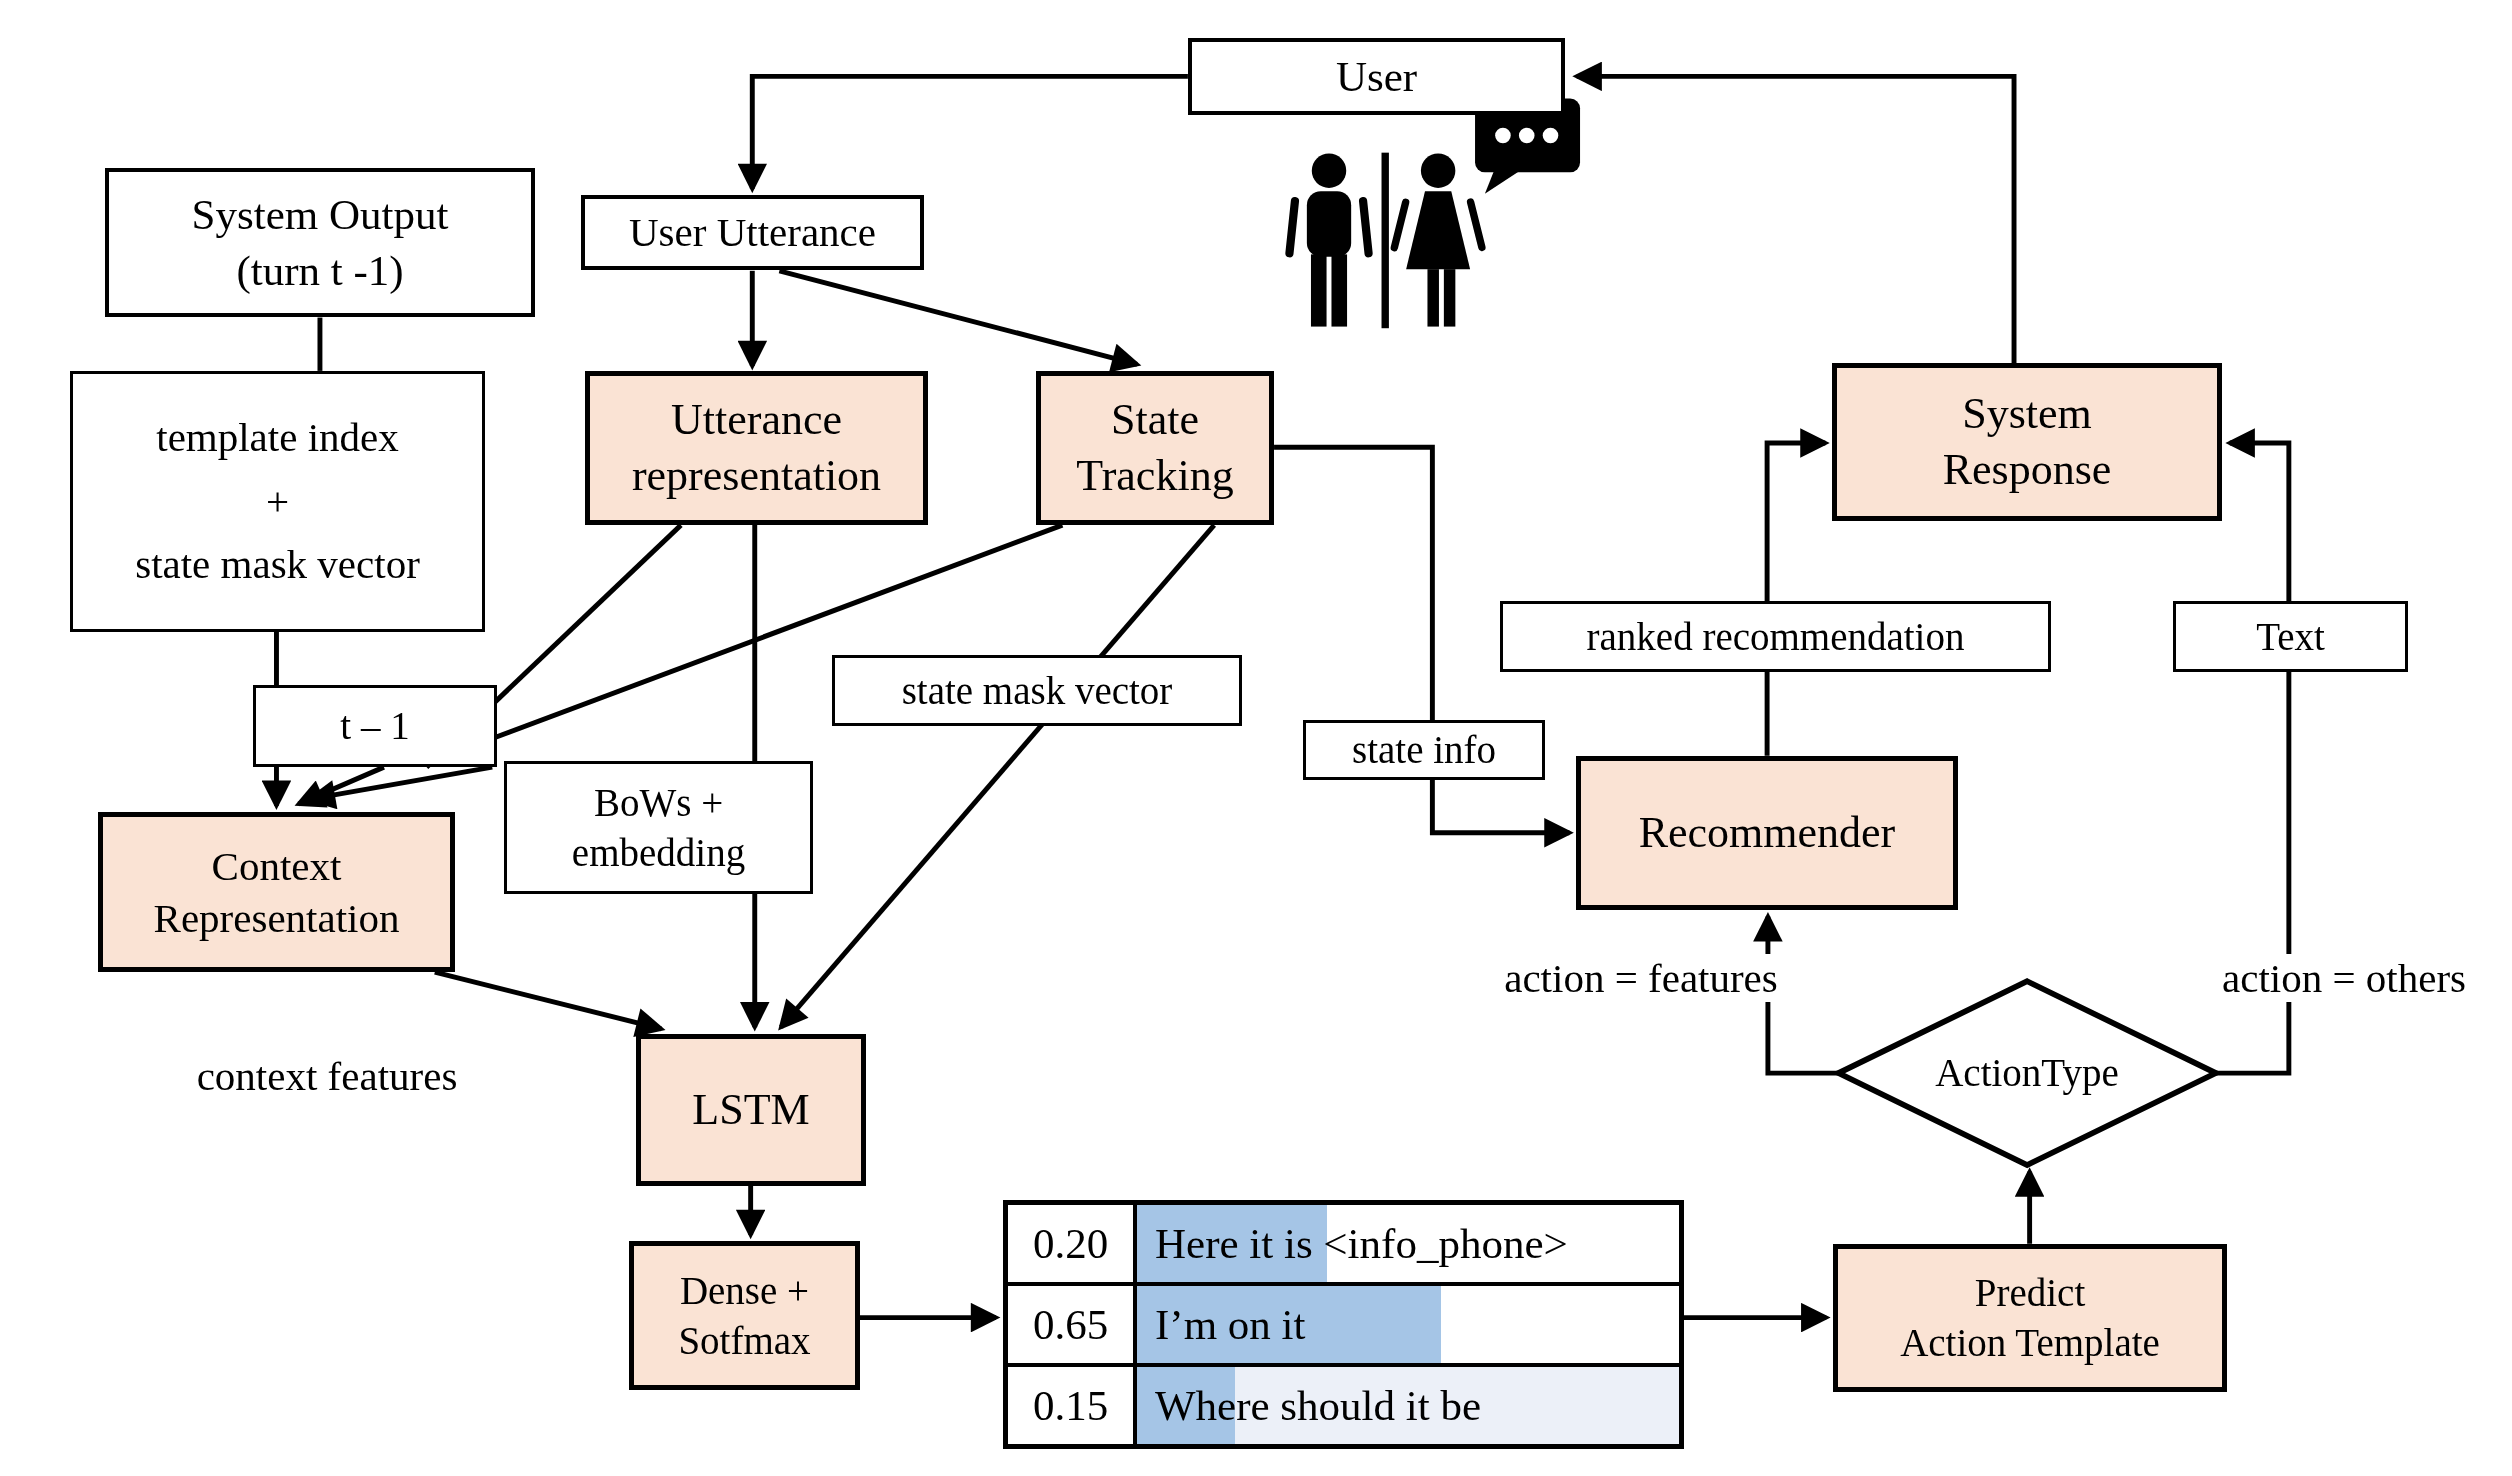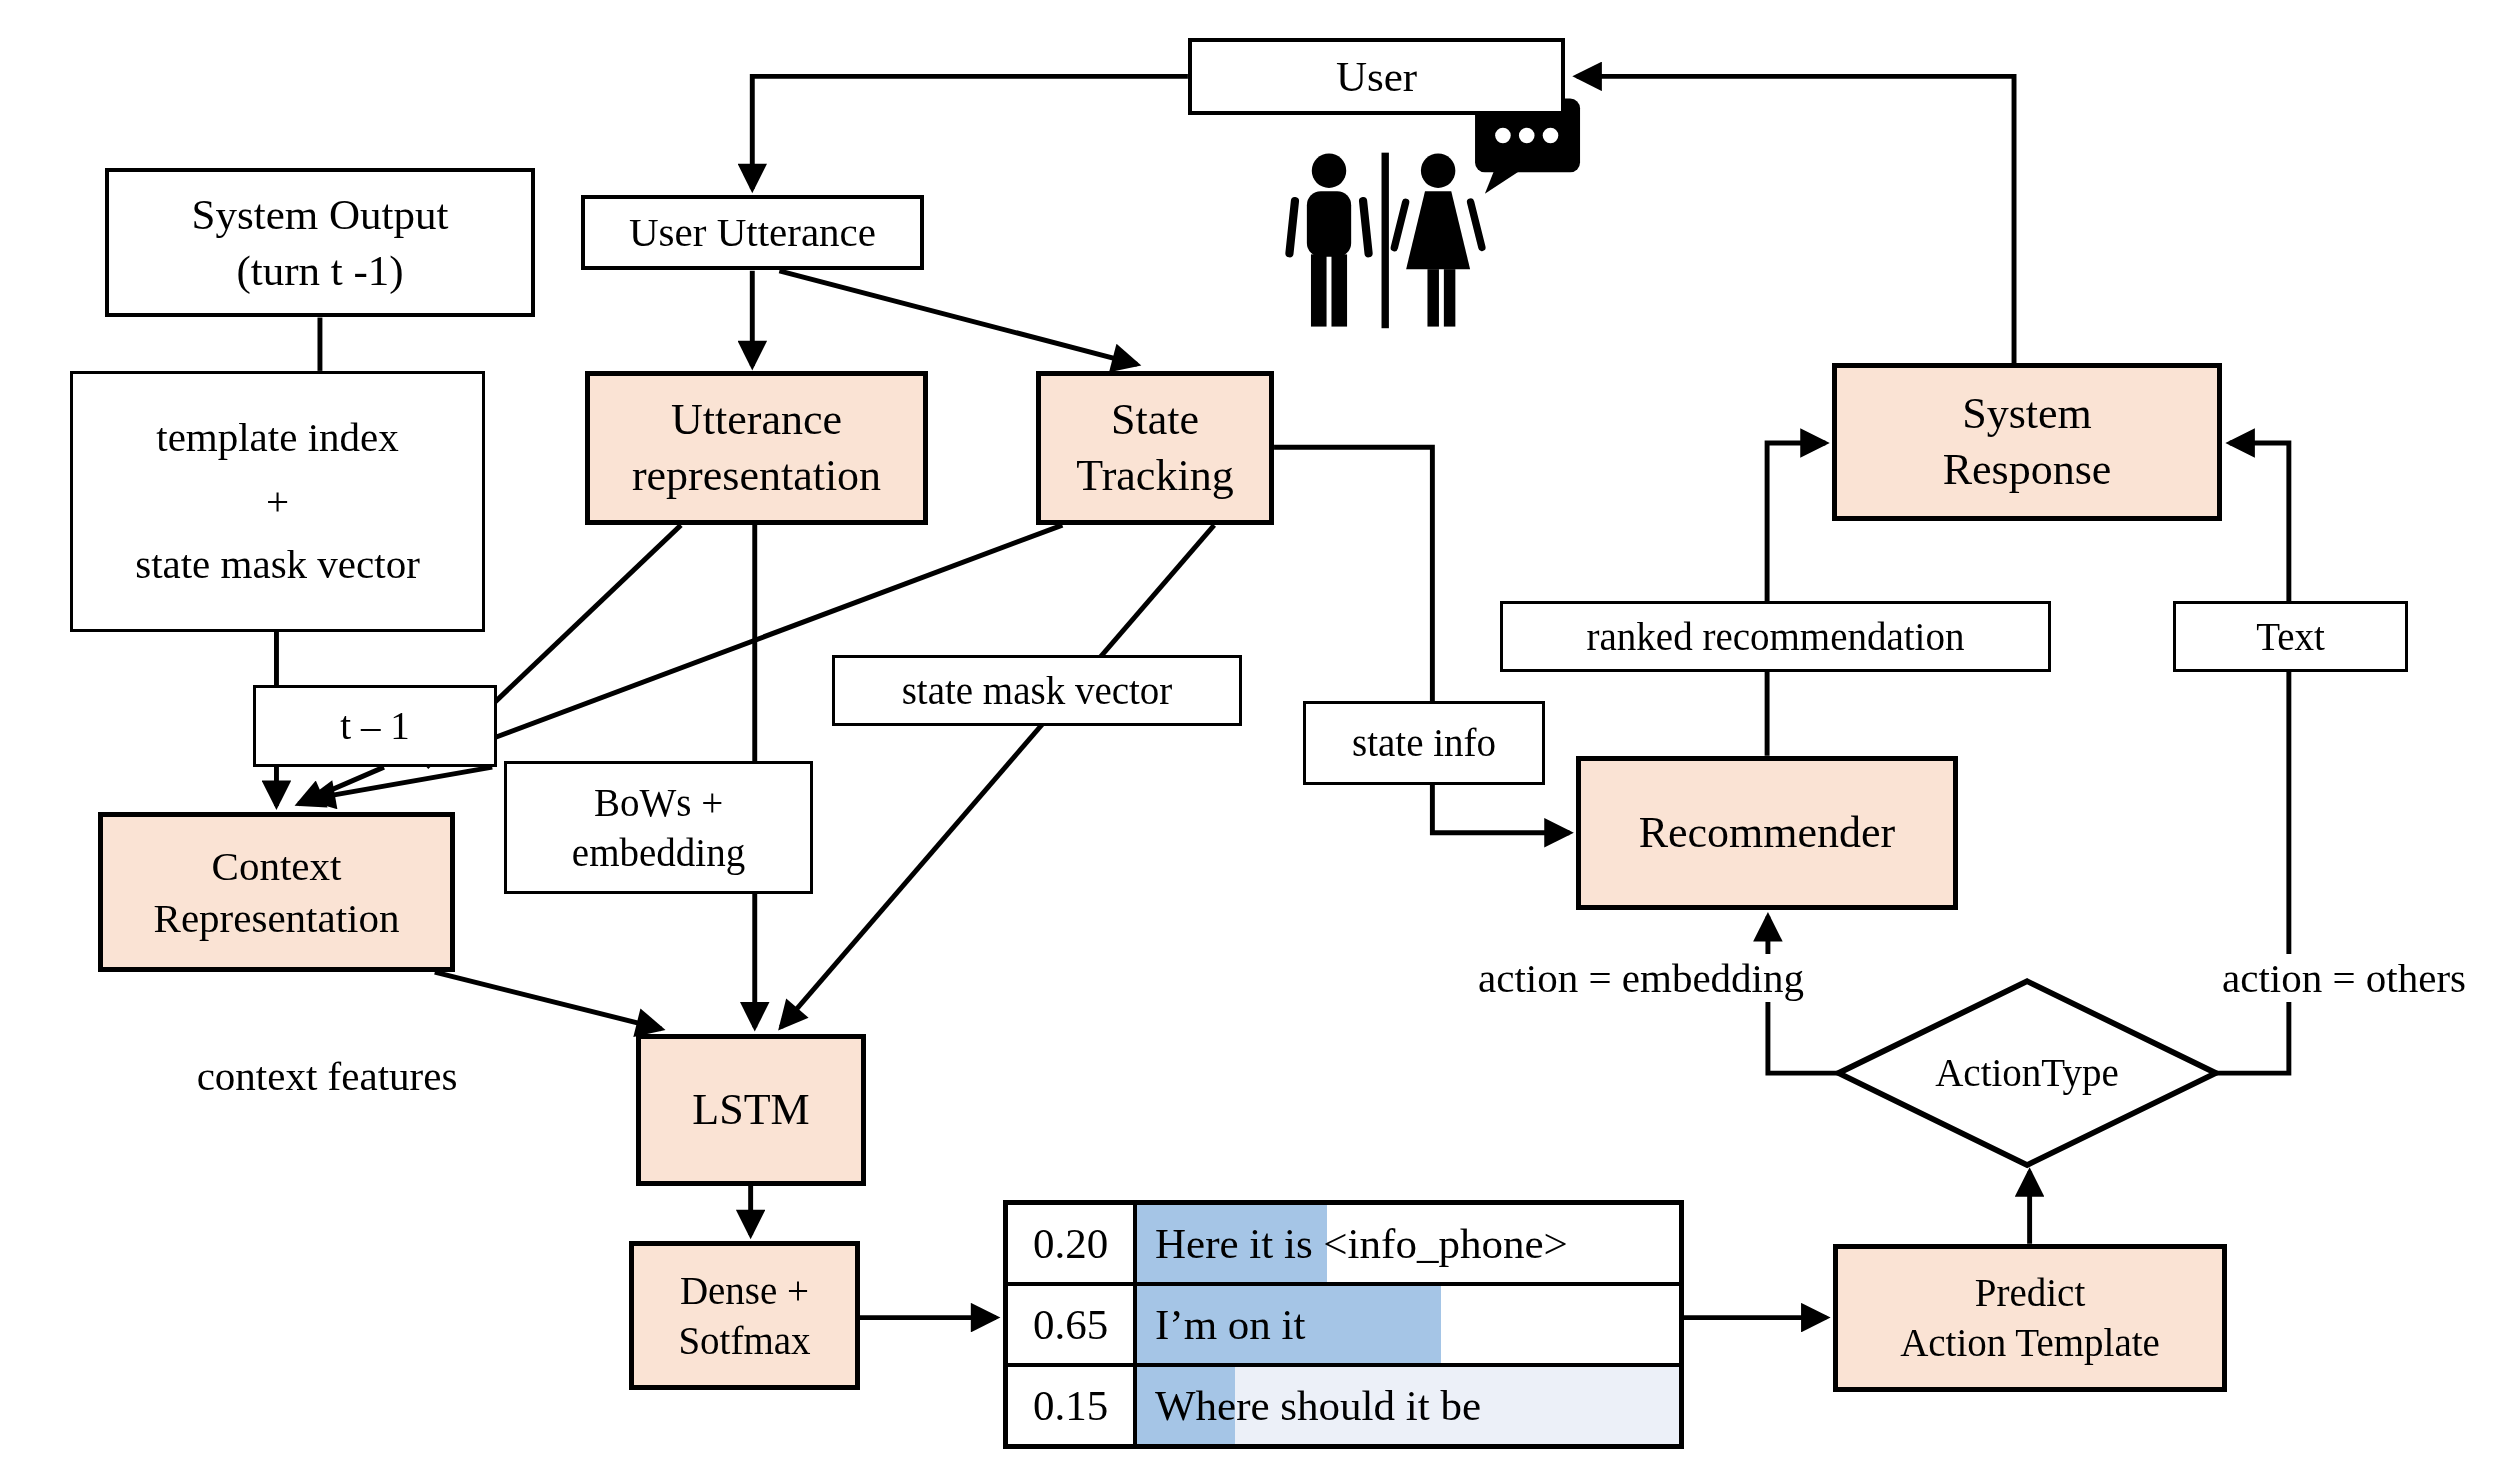--- a/index.html
+++ b/index.html
@@ -126,21 +126,21 @@
     </div>
 
   <div class="box f48" style="left:253px;top:685px;width:244px;height:82px;">
       <span>t – 1</span>
     </div>
 
   <div class="box f48" style="left:832px;top:655px;width:410px;height:71px;">
       <span>state mask vector</span>
     </div>
 
-  <div class="box f48" style="left:1303px;top:701px;width:242px;height:84px;">
+  <div class="box f48" style="left:1303px;top:720px;width:242px;height:60px;">
       <span>state info</span>
     </div>
 
   <div class="box f48" style="left:504px;top:761px;width:309px;height:133px;">
     <span>BoWs +</span>
     <span>embedding</span>
   </div>
 
   <div class="box peach f54" style="left:585px;top:371px;width:343px;height:154px;">
     <span>Utterance</span>
@@ -178,21 +178,21 @@
   <div class="box peach f48" style="left:1833px;top:1244px;width:394px;height:148px;">
     <span>Predict</span>
     <span>Action Template</span>
   </div>
 
   <div class="diamond-label f48" style="left:1904px;top:986px;width:246px;height:174px;">
     <span>Action</span>
     <span>Type</span>
   </div>
 
-  <div class="float-label f50" style="left:1641px;top:978px;"><span>action = embedding</span></div>
+  <div class="float-label f50" style="left:1641px;top:978px;"><span>action = features</span></div>
 
   <div class="float-label f50" style="left:2344px;top:978px;"><span>action = others</span></div>
 
   <div class="float-label transparent f50" style="left:327px;top:1076px;"><span>context features</span></div>
 
   <div id="prob-table">
     <div class="trow">
       <div class="tprob">
           <span>0.20</span>
         </div>

